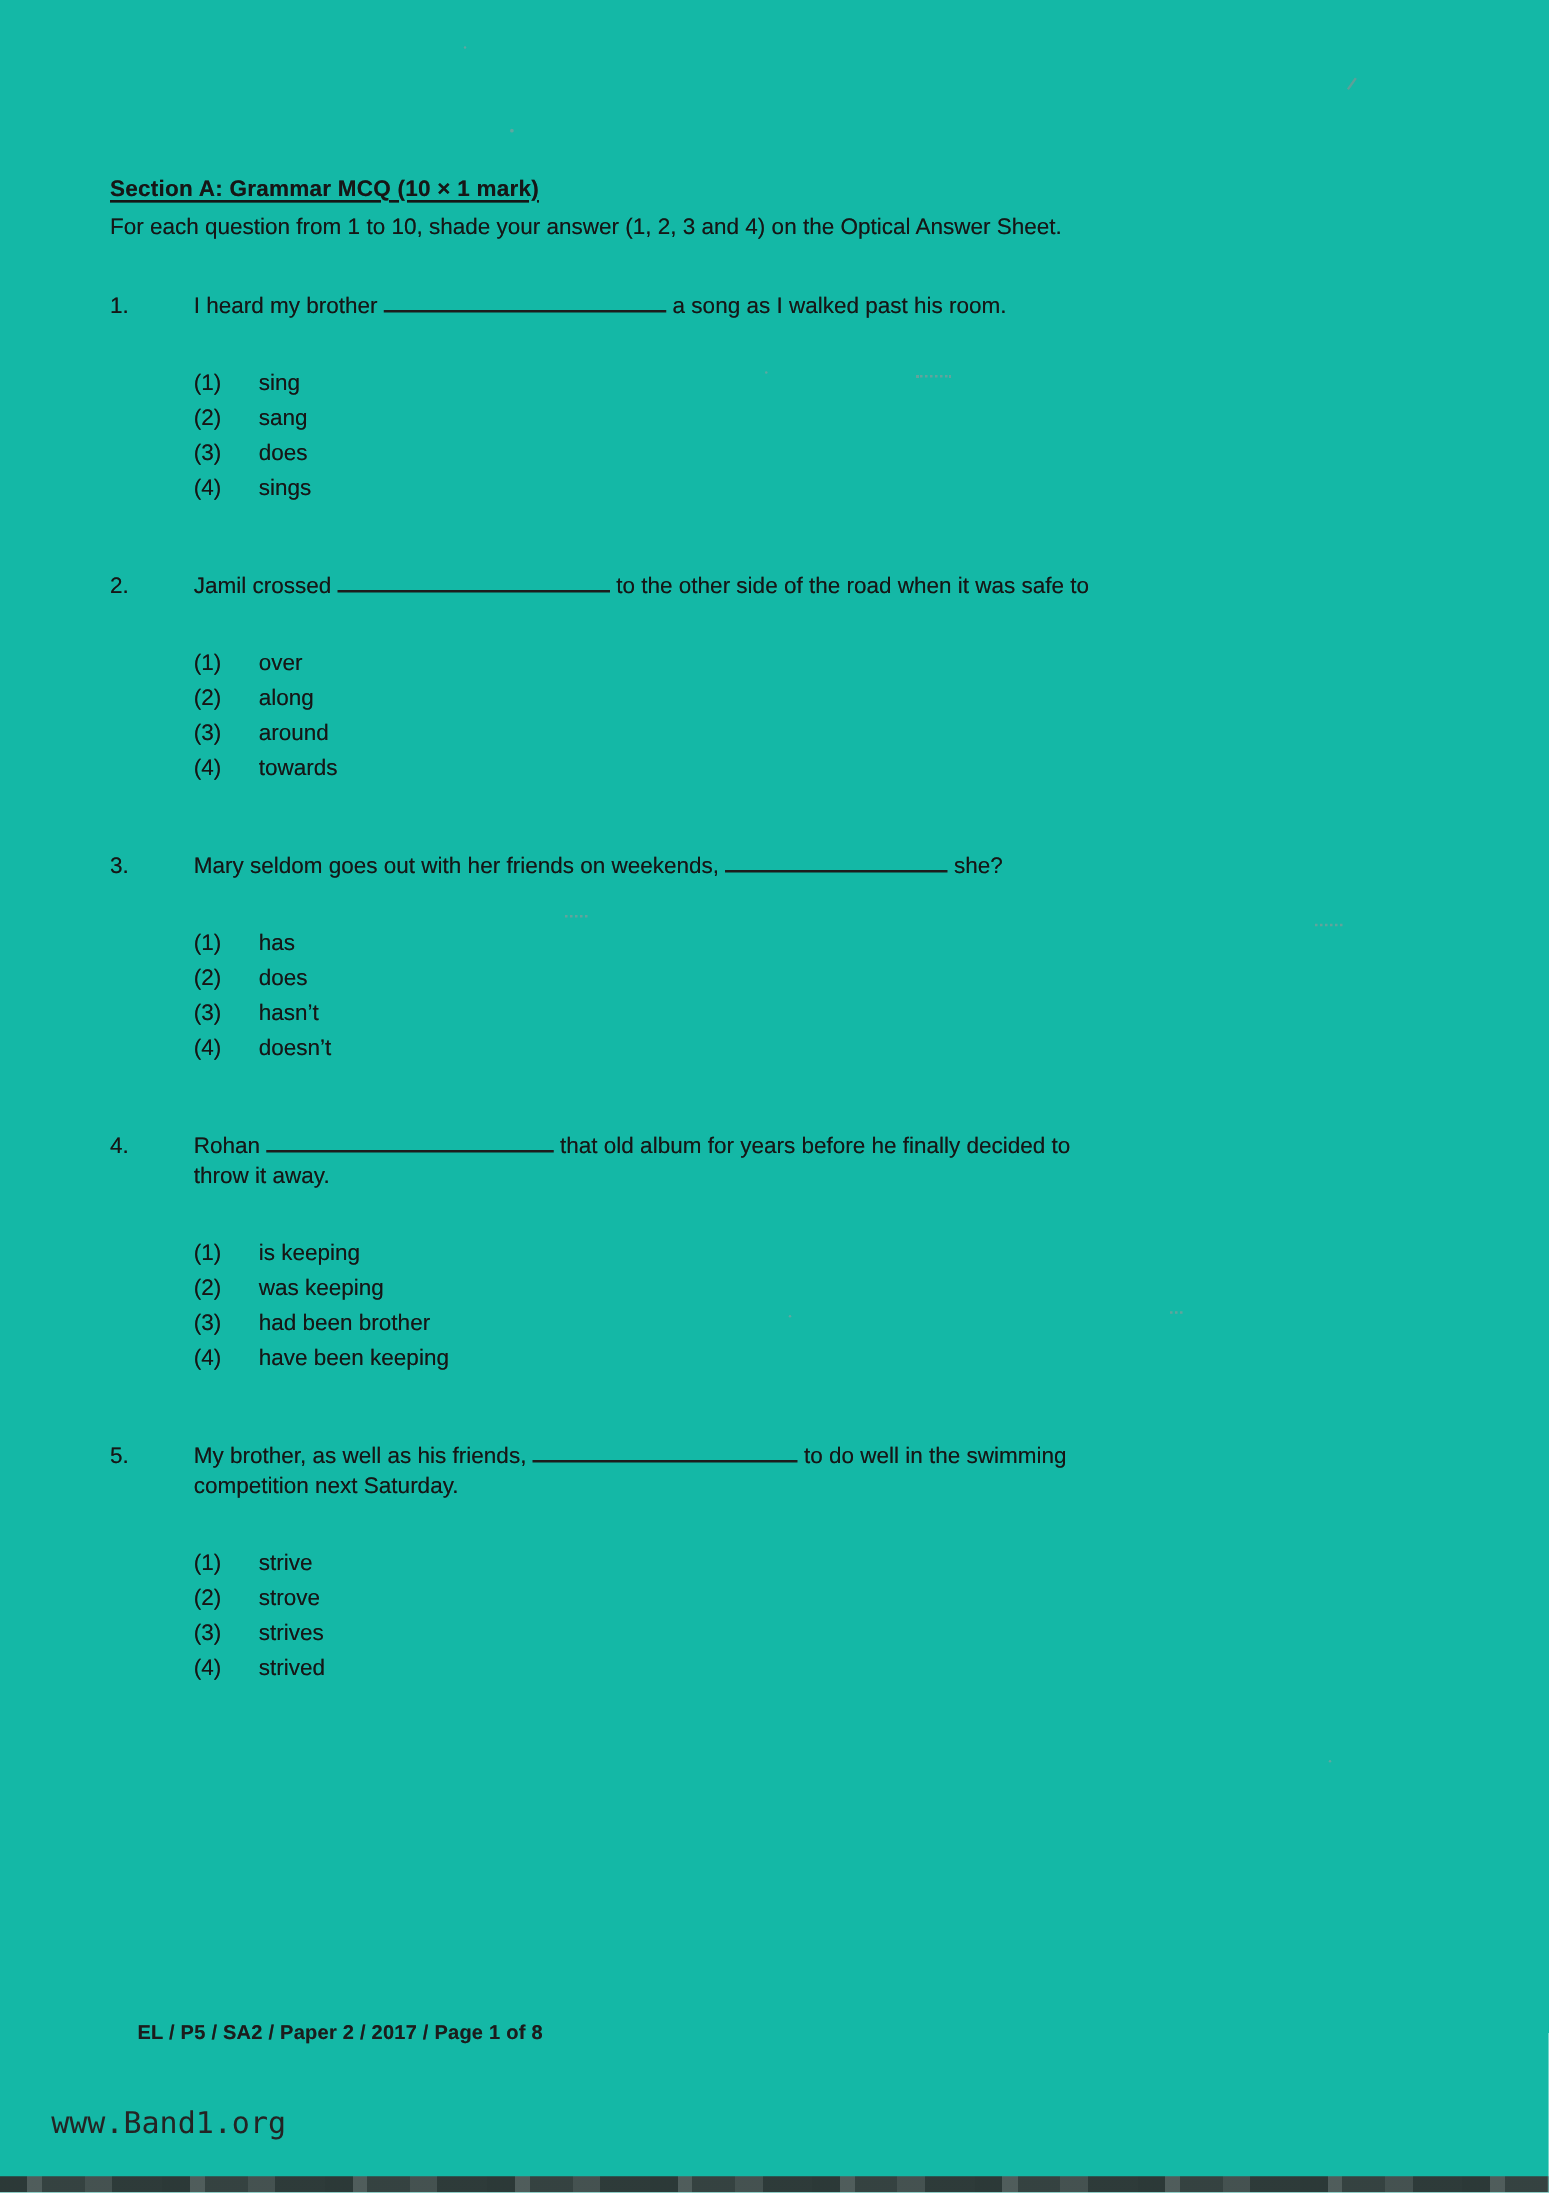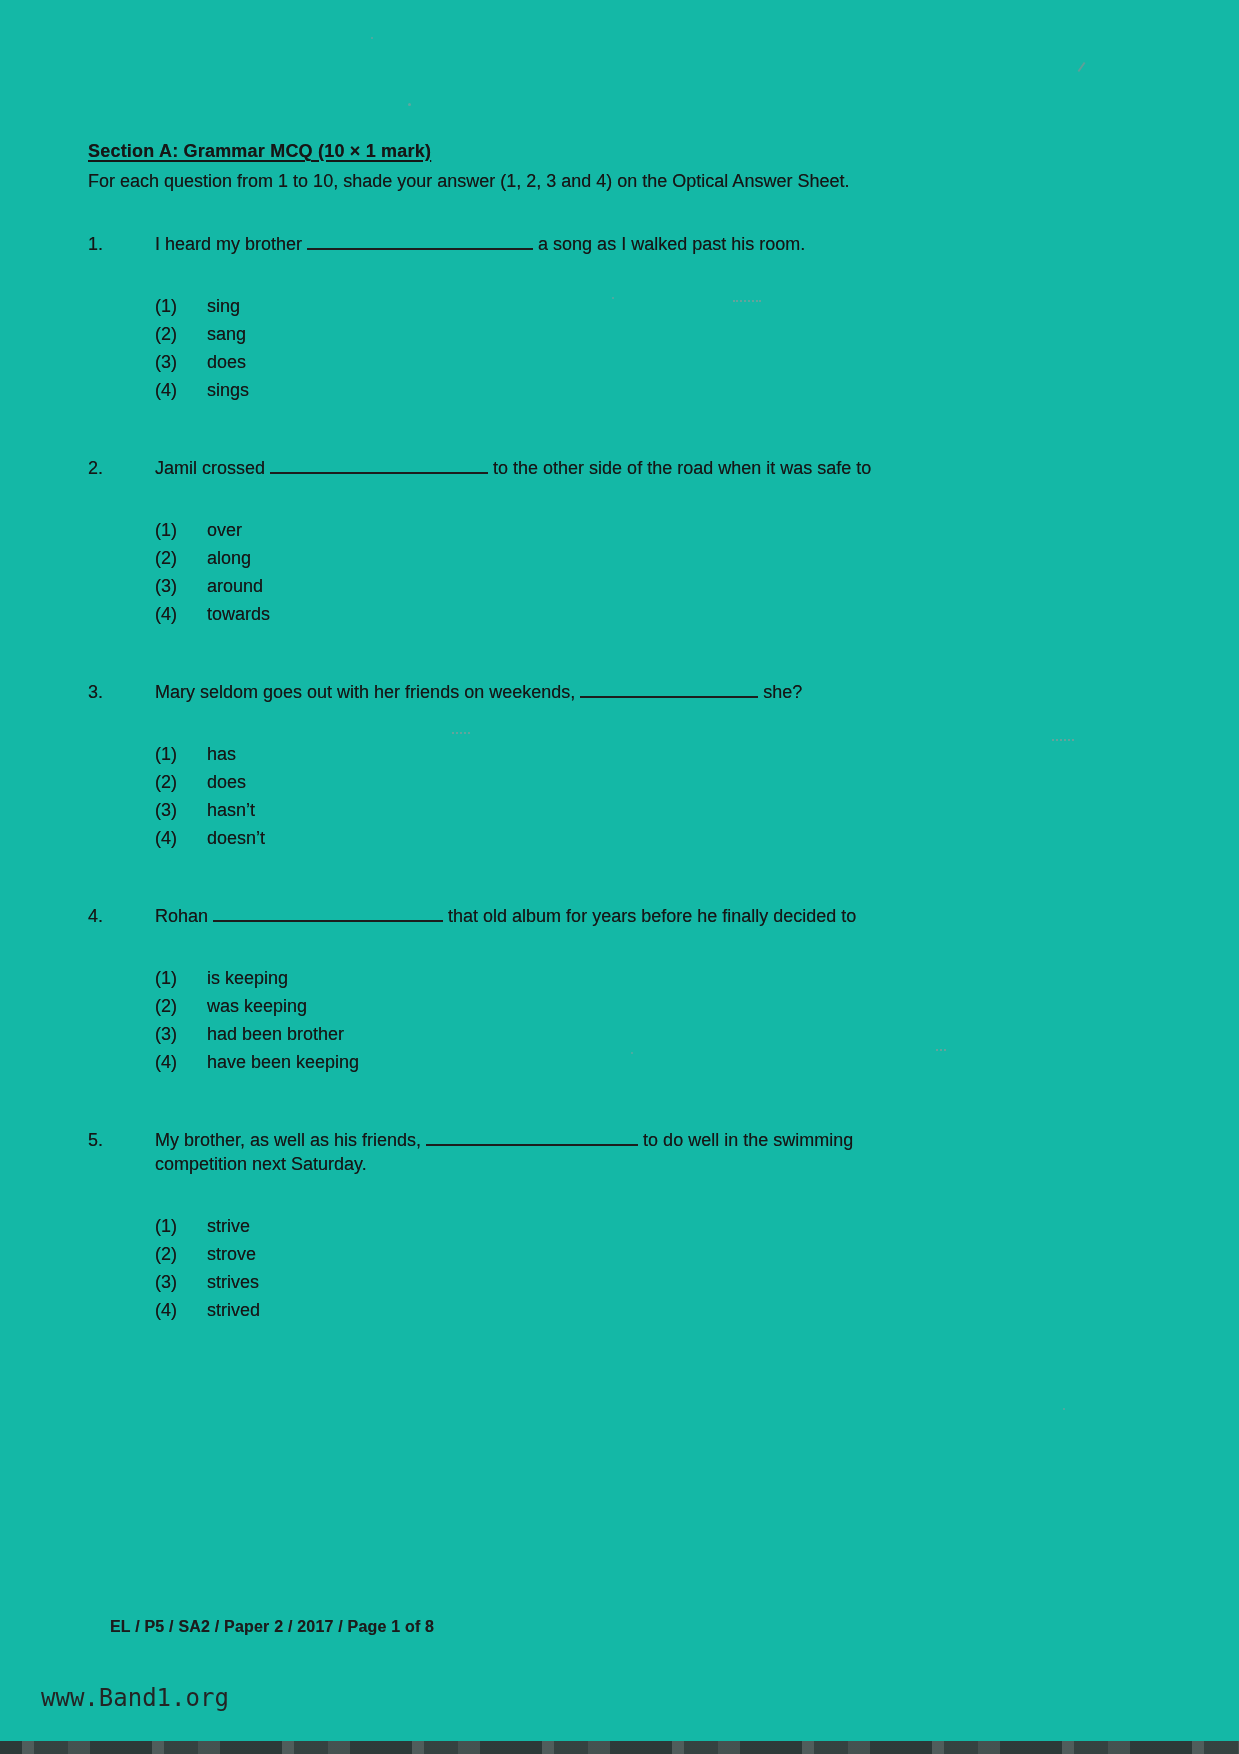--- a/index.html
+++ b/index.html
@@ -203,21 +203,21 @@
         <li>
             <span class="olabel">(4)</span>
             <span class="otext">doesn’t</span>
           </li>
       </ul>
     </section>
 
     <section class="question">
       <div class="qrow">
         <span class="qnum">4.</span>
-        <p class="qtext"><span>Rohan</span><span class="blank" style="width:230px"></span><span>that old album for years before he finally decided to</span></p>
+        <p class="qtext"><span>Rohan</span><span class="blank" style="width:230px"></span><span>that old album for years before he finally decided to</span><span class="l2">throw it away.</span></p>
       </div>
       <ul class="options">
         <li>
             <span class="olabel">(1)</span>
             <span class="otext">is keeping</span>
           </li>
         <li>
             <span class="olabel">(2)</span>
             <span class="otext">was keeping</span>
           </li>

